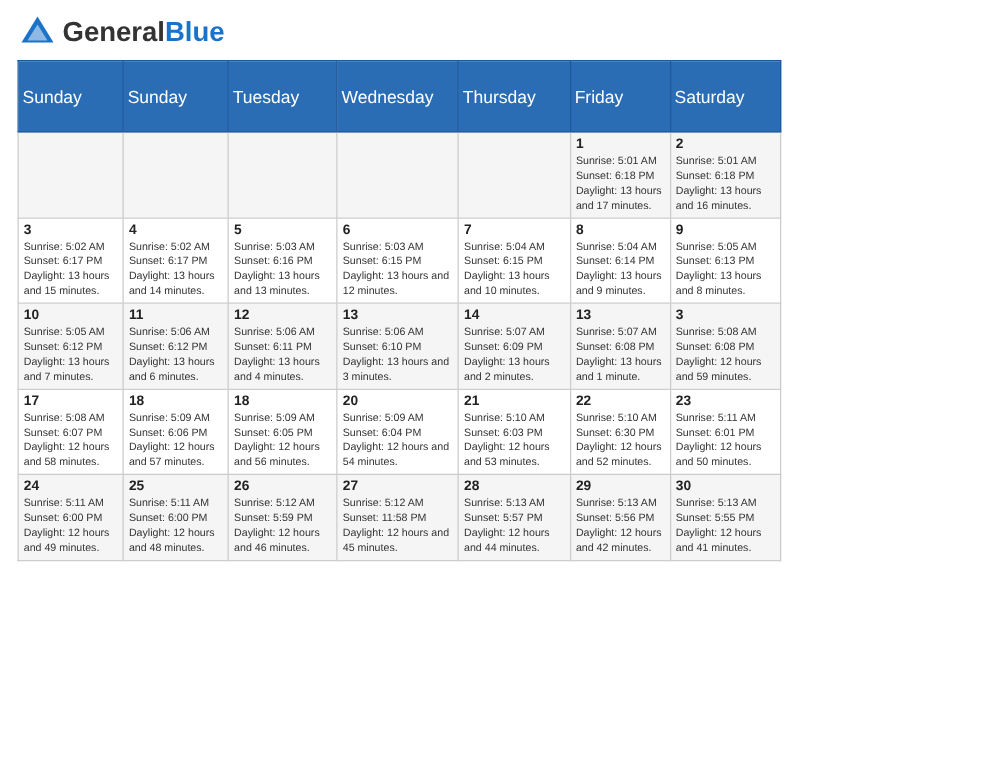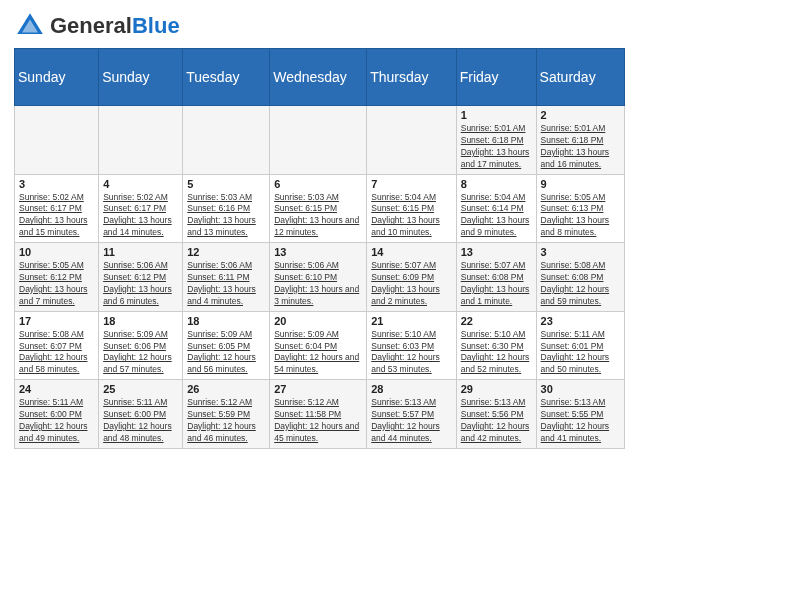--- a/index.html
+++ b/index.html
@@ -85,21 +85,20 @@
       font-weight: bold;
       font-size: 11px;
       color: #222;
       display: block;
       margin-bottom: 2px;
     }
     .day-info {
       font-size: 8.5px;
       color: #333;
       line-height: 1.4;
-      text-decoration: underline;
     }
     .empty {
       background: #f5f5f5 !important;
     }
   </style>
 </head>
 <body>
 
 <div class="page">
   <div class="header">

